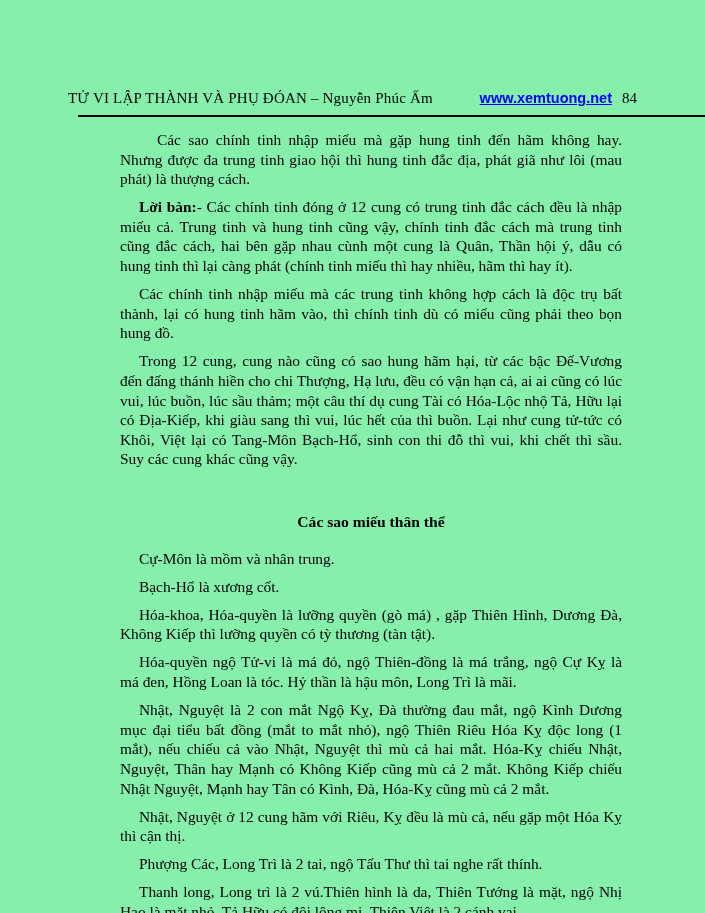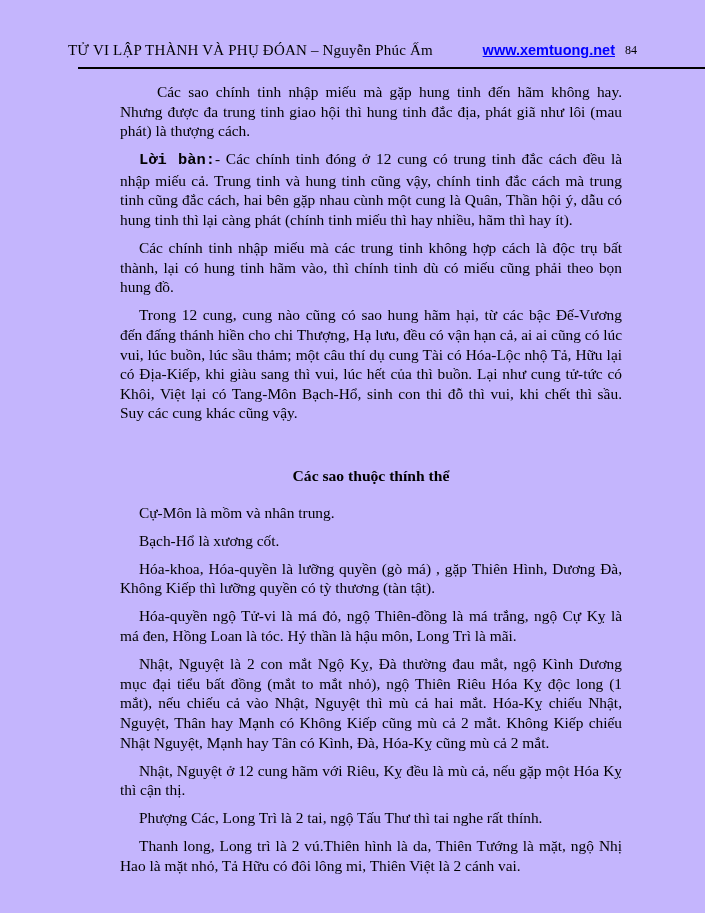--- a/index.html
+++ b/index.html
@@ -1,58 +1,58 @@
 <!DOCTYPE html>
 <html><head>
 <meta charset="utf-8">
 <style>
   html, body { margin: 0; padding: 0; background: #888; }
   .page {
     position: relative;
     width: 705px;
     height: 913px;
     margin: 0 auto;
-    background: #c4b5fd;
+    background: #86efac;
     font-family: "Liberation Serif", serif;
     color: #000000;
     overflow: hidden;
   }
   .hdr {
     display: flex;
     align-items: baseline;
     justify-content: space-between;
     padding: 42px 68px 0 68px;
     font-size: 15px;
     white-space: nowrap;
   }
   .hdr-title { letter-spacing: 0.2px; }
-  .hdr-right { display: flex; align-items: center; }
+  .hdr-right { display: flex; align-items: flex-start; margin-top: 48px; }
   .hdr-link {
     font-family: "Liberation Sans", sans-serif;
     font-weight: bold;
     font-size: 14.5px;
     color: #0000ff;
     text-decoration: underline;
     cursor: pointer;
   }
-  .hdr-page { margin-left: 10px; font-size: 12px; }
+  .hdr-page { margin-left: 10px; font-size: 15px; }
   .hdr-rule {
     border: none;
     border-top: 2px solid #000000;
     margin: 8px 0 0 78px;
   }
   .doc-body {
     padding: 13px 83px 0 120px;
     font-size: 15.4px;
     line-height: 19.6px;
     text-align: justify;
   }
   .para { margin: 0 0 8.5px 0; text-indent: 19px; }
   .para-first { text-indent: 37px; }
-  .para-lead { font-weight: bold; font-family: Liberation Mono, monospace; }
+  .para-lead { font-weight: bold; }
   .separator {
     text-align: center;
     text-indent: 0;
     margin: 30px 0 0 0;
     letter-spacing: 0.5px;
   }
   .section-heading {
     text-align: center;
     font-size: 15.6px;
     font-weight: bold;
@@ -78,21 +78,21 @@
 
     <p class="para para-first">Các sao chính tinh nhập miếu mà gặp hung tinh đến hãm không hay. Nhưng được đa trung tinh giao hội thì hung tinh đắc địa, phát giã như lôi (mau phát) là thượng cách.</p>
 
     <p class="para"><span class="para-lead">Lời bàn:</span><span>- Các chính tinh đóng ở 12 cung có trung tinh đắc cách đều là nhập miếu cả. Trung tinh và hung tinh cũng vậy, chính tinh đắc cách mà trung tinh cũng đắc cách, hai bên gặp nhau cùnh một cung là Quân, Thần hội ý, dẫu có hung tinh thì lại càng phát (chính tinh miếu thì hay nhiều, hãm thì hay ít).</span></p>
 
     <p class="para">Các chính tinh nhập miếu mà các trung tinh không hợp cách là độc trụ bất thành, lại có hung tinh hãm vào, thì chính tinh dù có miếu cũng phải theo bọn hung đồ.</p>
 
     <p class="para">Trong 12 cung, cung nào cũng có sao hung hãm hại, từ các bậc Đế-Vương đến đấng thánh hiền cho chi Thượng, Hạ lưu, đều có vận hạn cả, ai ai cũng có lúc vui, lúc buồn, lúc sầu thảm; một câu thí dụ cung Tài có Hóa-Lộc nhộ Tả, Hữu lại có Địa-Kiếp, khi giàu sang thì vui, lúc hết của thì buồn. Lại như cung tử-tức có Khôi, Việt lại có Tang-Môn Bạch-Hổ, sinh con thi đỗ thì vui, khi chết thì sầu. Suy các cung khác cũng vậy.</p>
 
 
-    <h2 class="section-heading">Các sao thuộc thính thể</h2>
+    <h2 class="section-heading">Các sao miếu thân thể</h2>
 
     <p class="para">Cự-Môn là mồm và nhân trung.</p>
     <p class="para">Bạch-Hổ là xương cốt.</p>
     <p class="para">Hóa-khoa, Hóa-quyền là lưỡng quyền (gò má) , gặp Thiên Hình, Dương Đà, Không Kiếp thì lưỡng quyền có tỳ thương (tàn tật).</p>
     <p class="para">Hóa-quyền ngộ Tử-vi là má đỏ, ngộ Thiên-đồng là má trắng, ngộ Cự Kỵ là má đen, Hồng Loan là tóc. Hỷ thần là hậu môn, Long Trì là mãi.</p>
     <p class="para">Nhật, Nguyệt là 2 con mắt Ngộ Kỵ, Đà thường đau mắt, ngộ Kình Dương mục đại tiểu bất đồng (mắt to mắt nhỏ), ngộ Thiên Riêu Hóa Kỵ độc long (1 mắt), nếu chiếu cả vào Nhật, Nguyệt thì mù cả hai mắt. Hóa-Kỵ chiếu Nhật, Nguyệt, Thân hay Mạnh có Không Kiếp cũng mù cả 2 mắt. Không Kiếp chiếu Nhật Nguyệt, Mạnh hay Tân có Kình, Đà, Hóa-Kỵ cũng mù cả 2 mắt.</p>
     <p class="para">Nhật, Nguyệt ở 12 cung hãm với Riêu, Kỵ đều là mù cả, nếu gặp một Hóa Kỵ thì cận thị.</p>
     <p class="para">Phượng Các, Long Trì là 2 tai, ngộ Tấu Thư thì tai nghe rất thính.</p>
     <p class="para">Thanh long, Long trì là 2 vú.Thiên hình là da, Thiên Tướng là mặt, ngộ Nhị Hao là mặt nhỏ, Tả Hữu có đôi lông mi, Thiên Việt là 2 cánh vai.</p>
 

